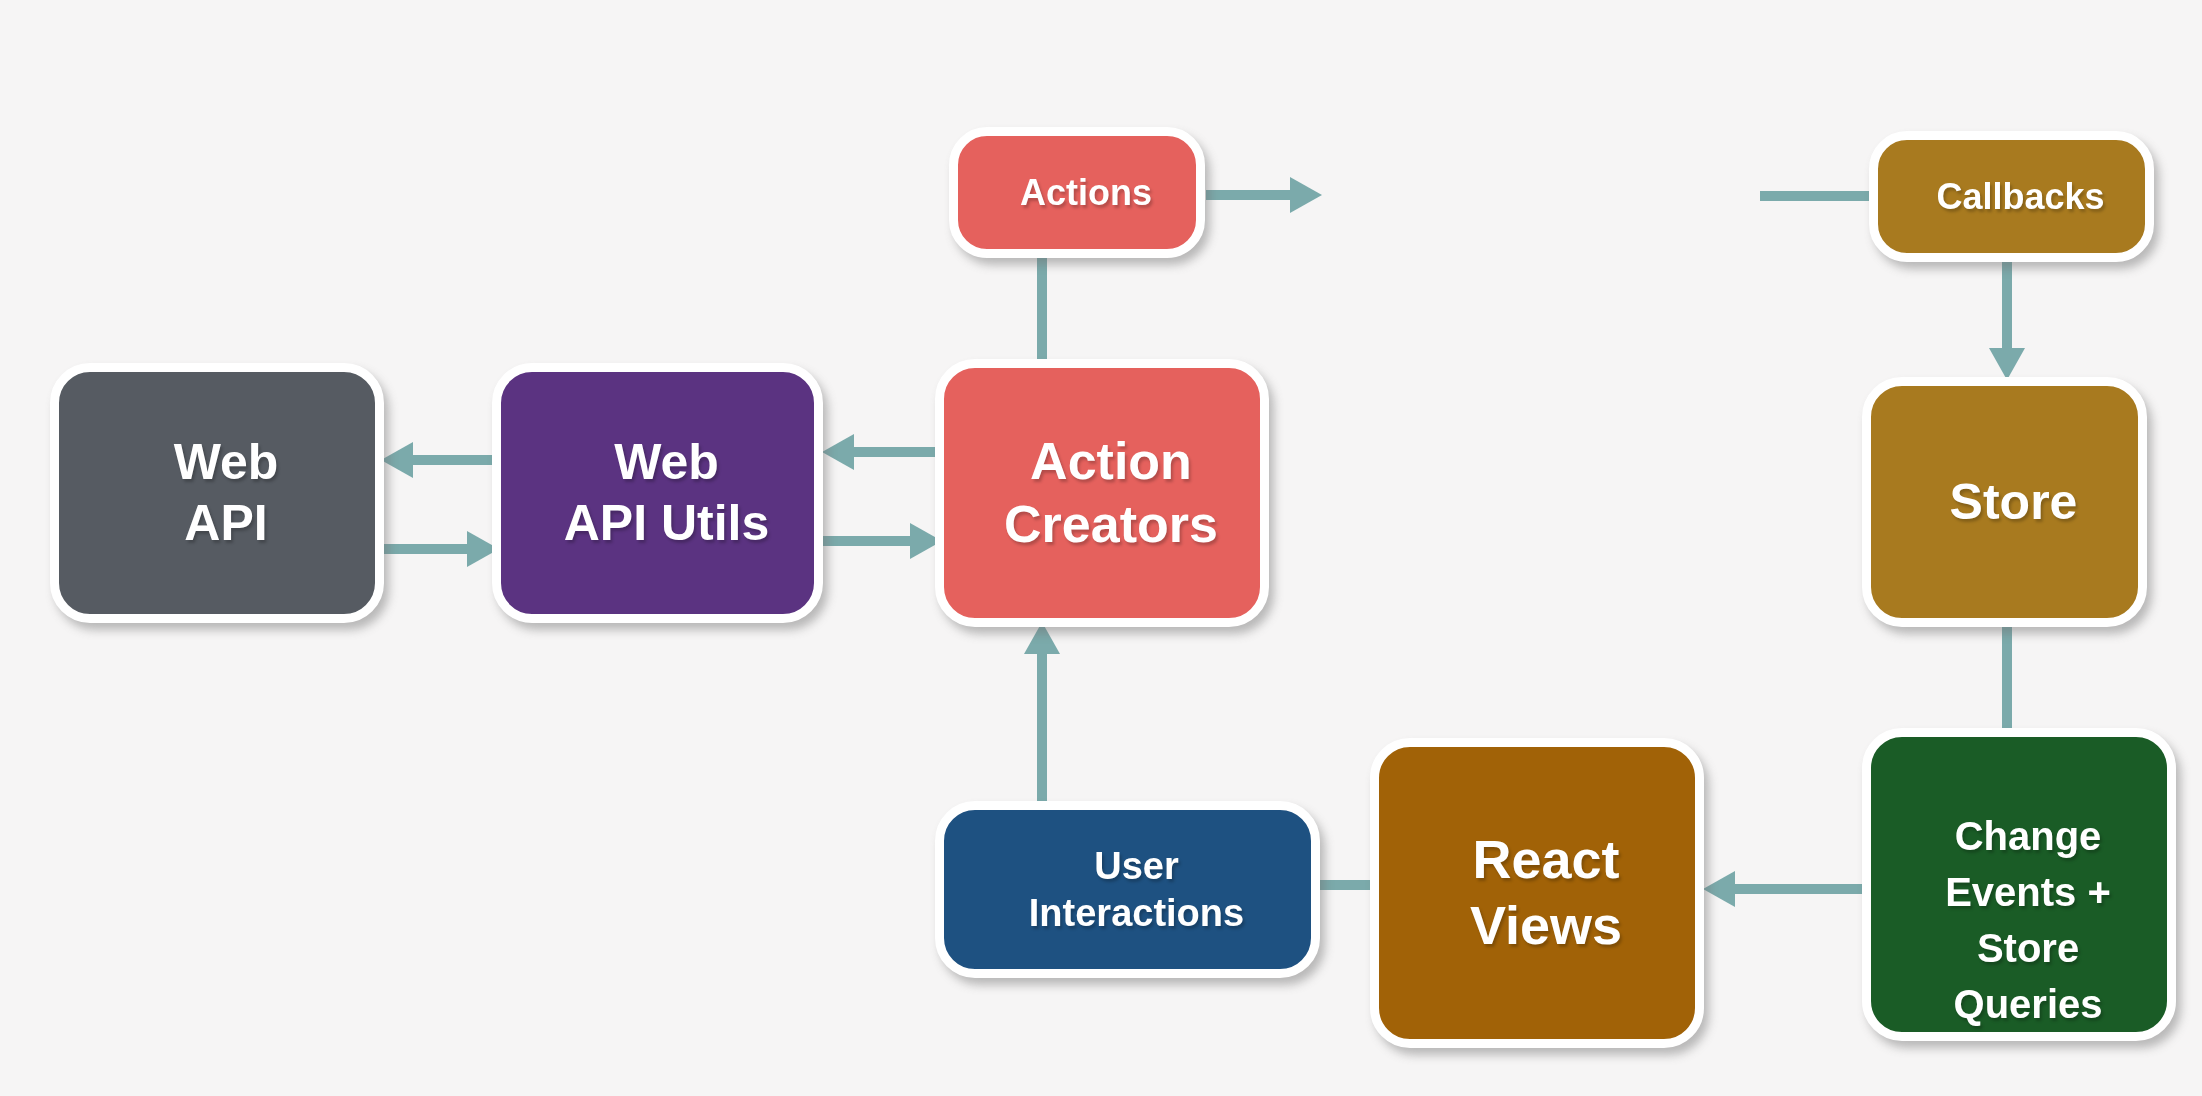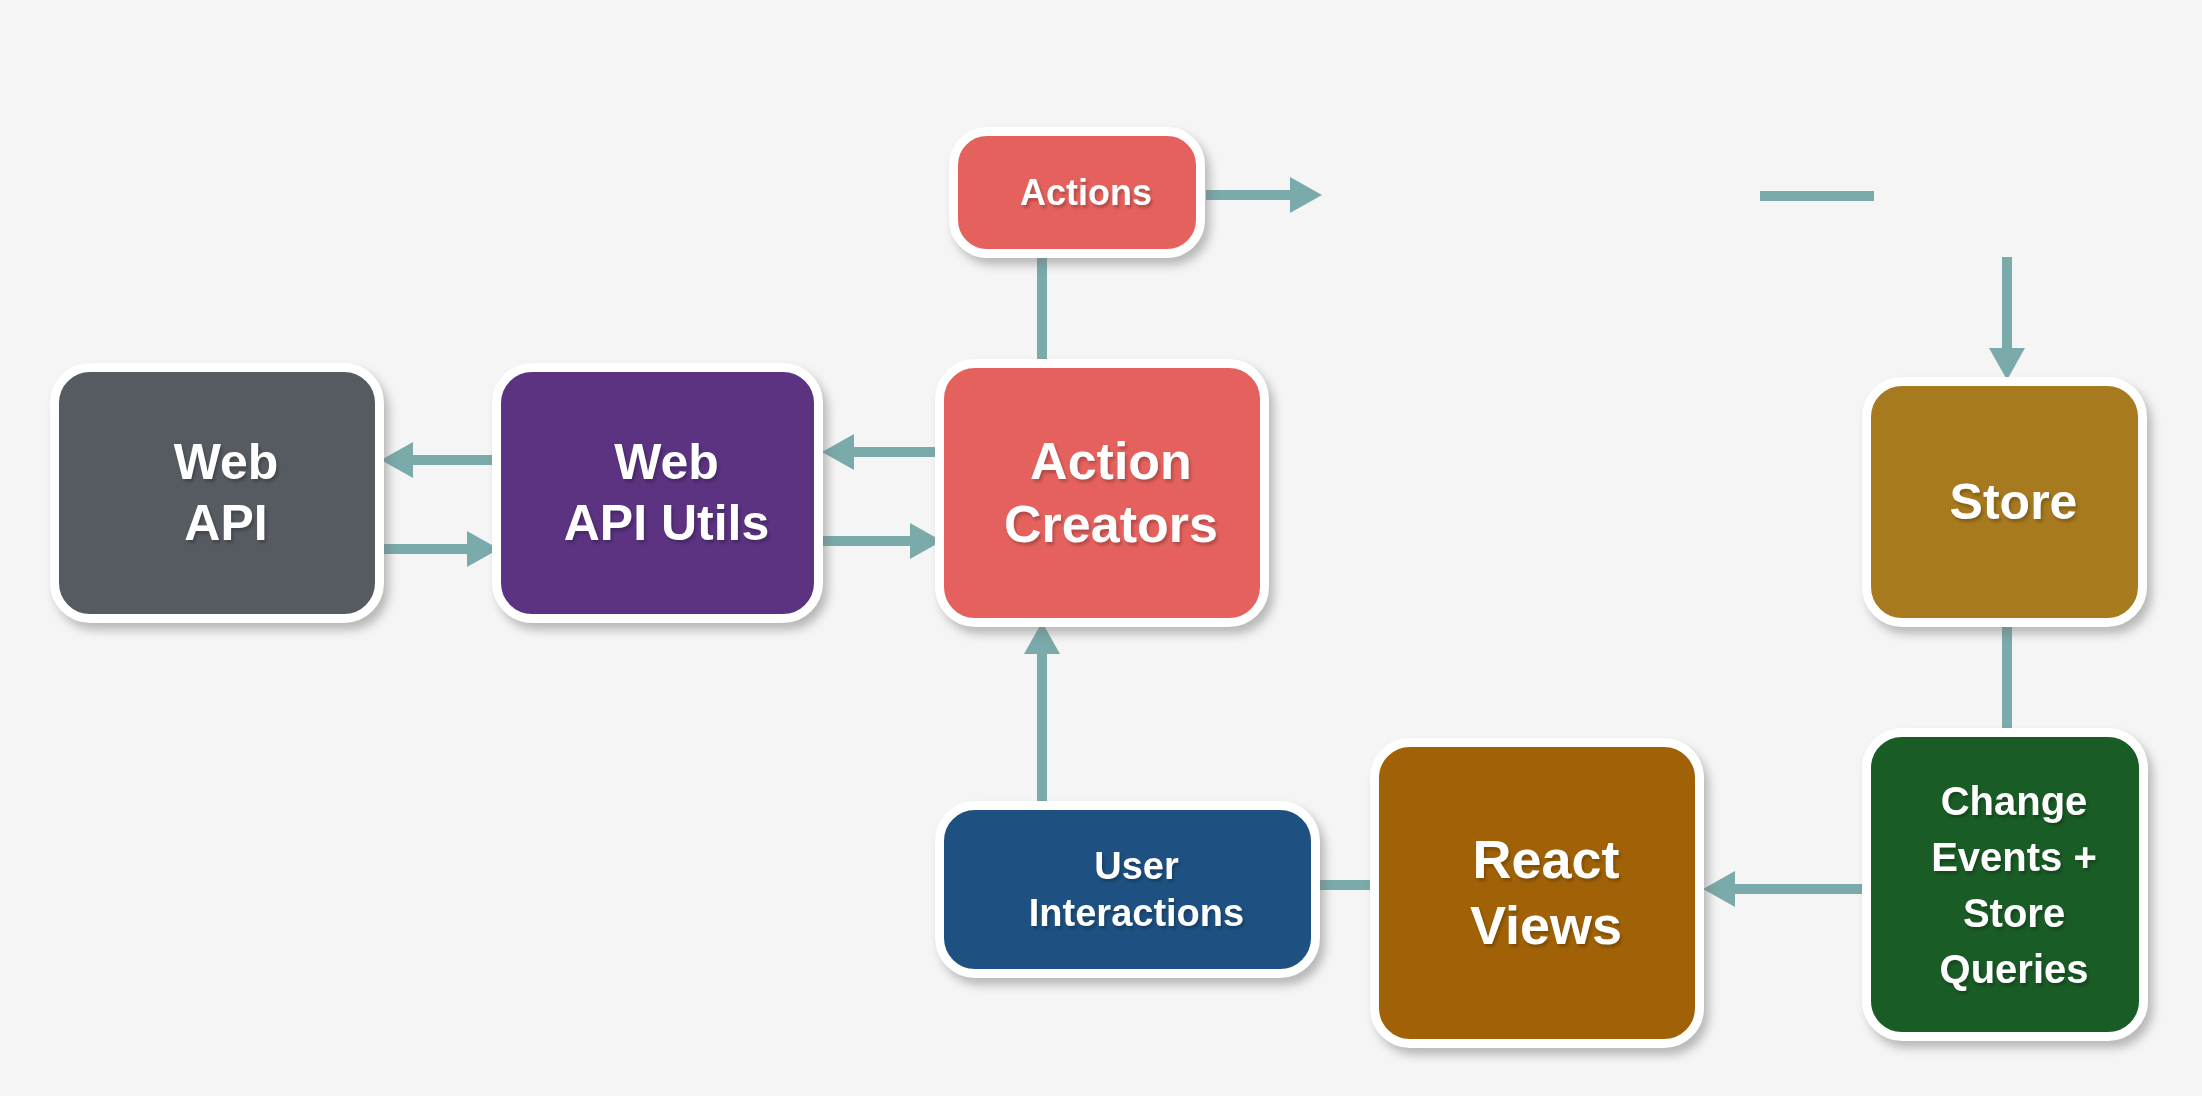--- a/index.html
+++ b/index.html
@@ -34,21 +34,21 @@
     text-shadow:2px 3px 3px rgba(0,0,0,0.22);
   }
   
   .n-web-api          {left:50px;   top:363px; width:334px; height:260px; font-size:50px;}
   .n-web-api-utils    {left:492px;  top:363px; width:331px; height:260px; font-size:50px;}
   .n-action-creators  {left:935px;  top:359px; width:334px; height:268px; font-size:52px;}
   .n-actions          {left:949px;  top:127px; width:256px; height:131px; font-size:36px; border-radius:38px;}
   .n-dispatcher       {left:1318px; top:47px;  width:447px; height:229px; font-size:58px;}
   .n-callbacks        {left:1869px; top:131px; width:285px; height:131px; font-size:36px; border-radius:38px;}
   .n-store            {left:1862px; top:377px; width:285px; height:250px; font-size:50px;}
-  .n-change-events    {left:1862px; top:728px; width:286px; height:313px; font-size:40px;}
+  .n-change-events    {left:1862px; top:728px; width:314px; height:313px; font-size:40px;align-items:flex-end;}
   .n-change-events .label{line-height:1.4;}
   .n-react-views      {left:1370px; top:738px; width:334px; height:310px; font-size:54px;}
   .n-user-interactions{left:935px;  top:801px; width:385px; height:177px; font-size:38px;}
   .edge-line{position:absolute;}
   .edge-head{position:absolute;width:0;height:0;}
 </style>
 </head>
 <body>
 
 <div class="canvas">
@@ -89,20 +89,23 @@
   <div class="node n-action-creators" style="background: rgb(229, 97, 93);">
     <span class="label">Action
 Creators</span>
   </div>
 
   <div class="node n-actions" style="background: rgb(229, 97, 93);">
     <span class="label">Actions</span>
   </div>
 
 
+  <div class="node n-callbacks" style="background: rgb(168, 122, 31);">
+    <span class="label">Callbacks</span>
+  </div>
 
   <div class="node n-store" style="background: rgb(168, 122, 31);">
     <span class="label">Store</span>
   </div>
 
   <div class="node n-change-events" style="background: rgb(26, 92, 38);">
     <span class="label">Change
 Events +
 Store
 Queries</span>

